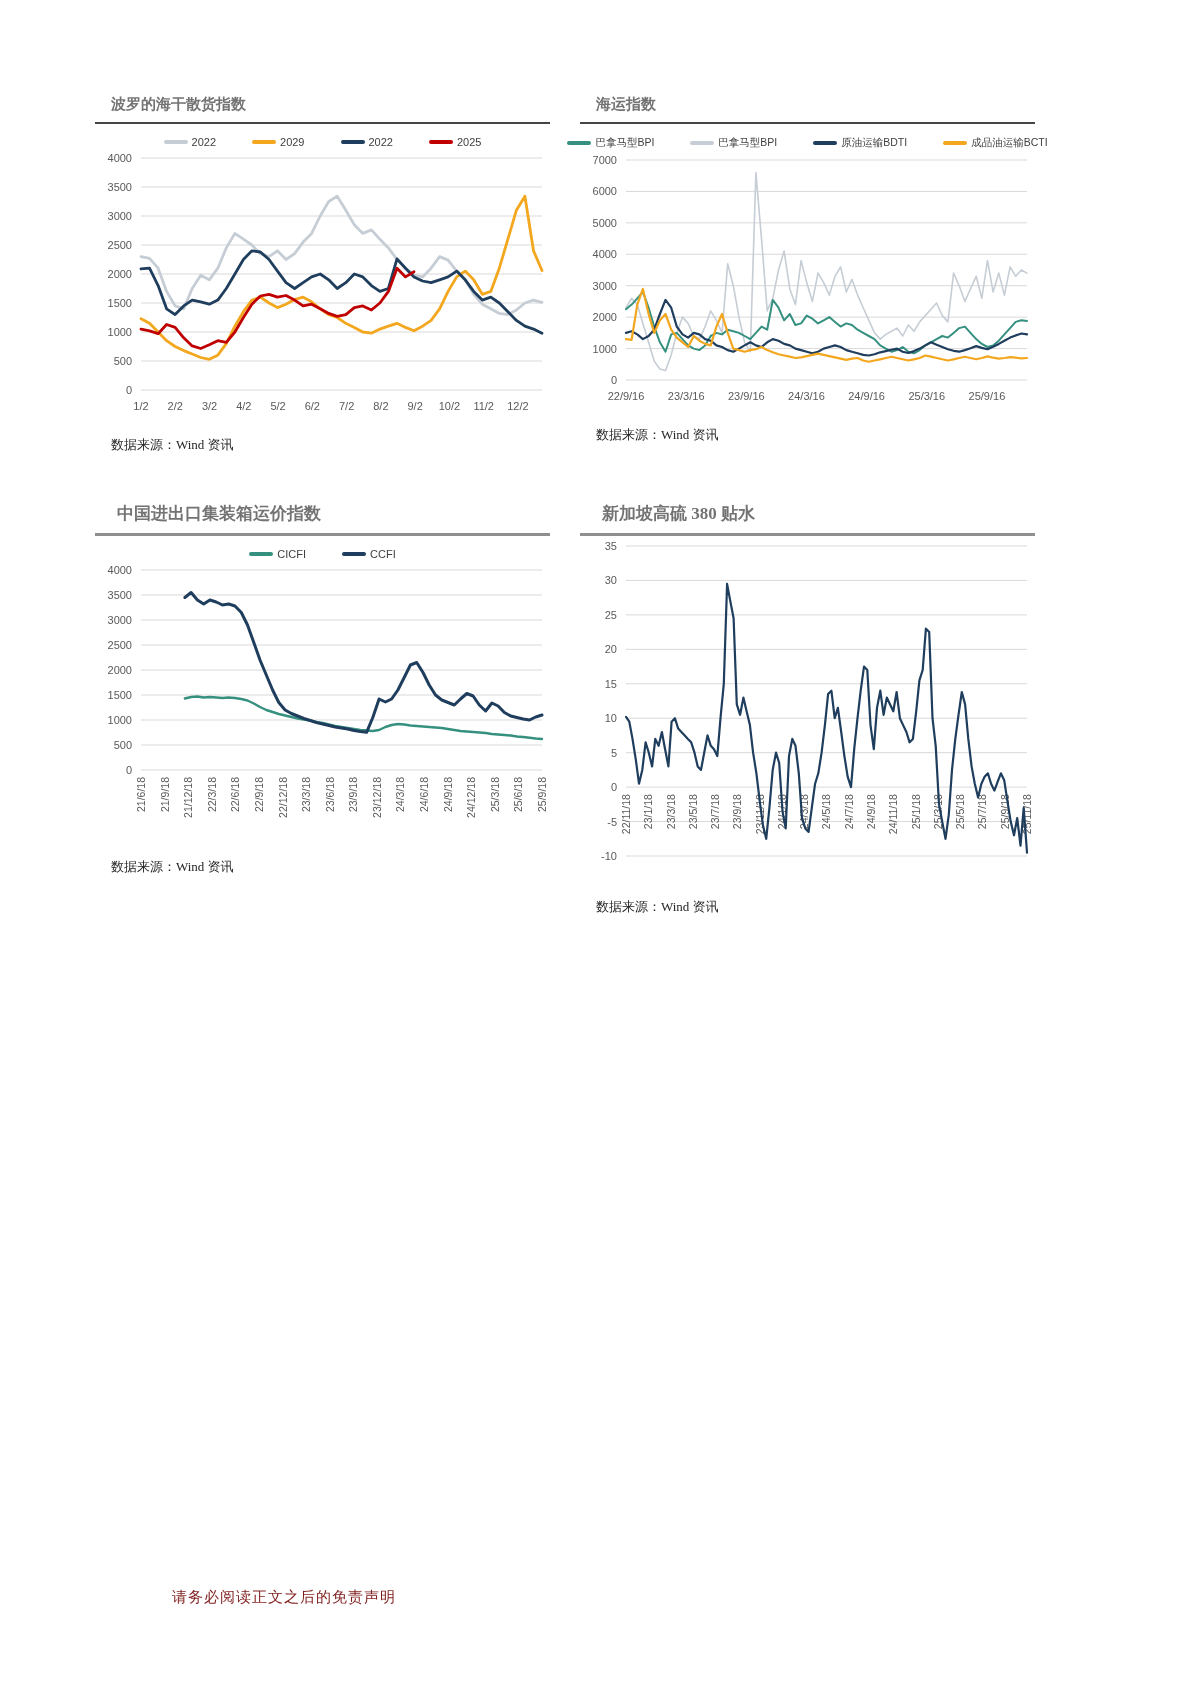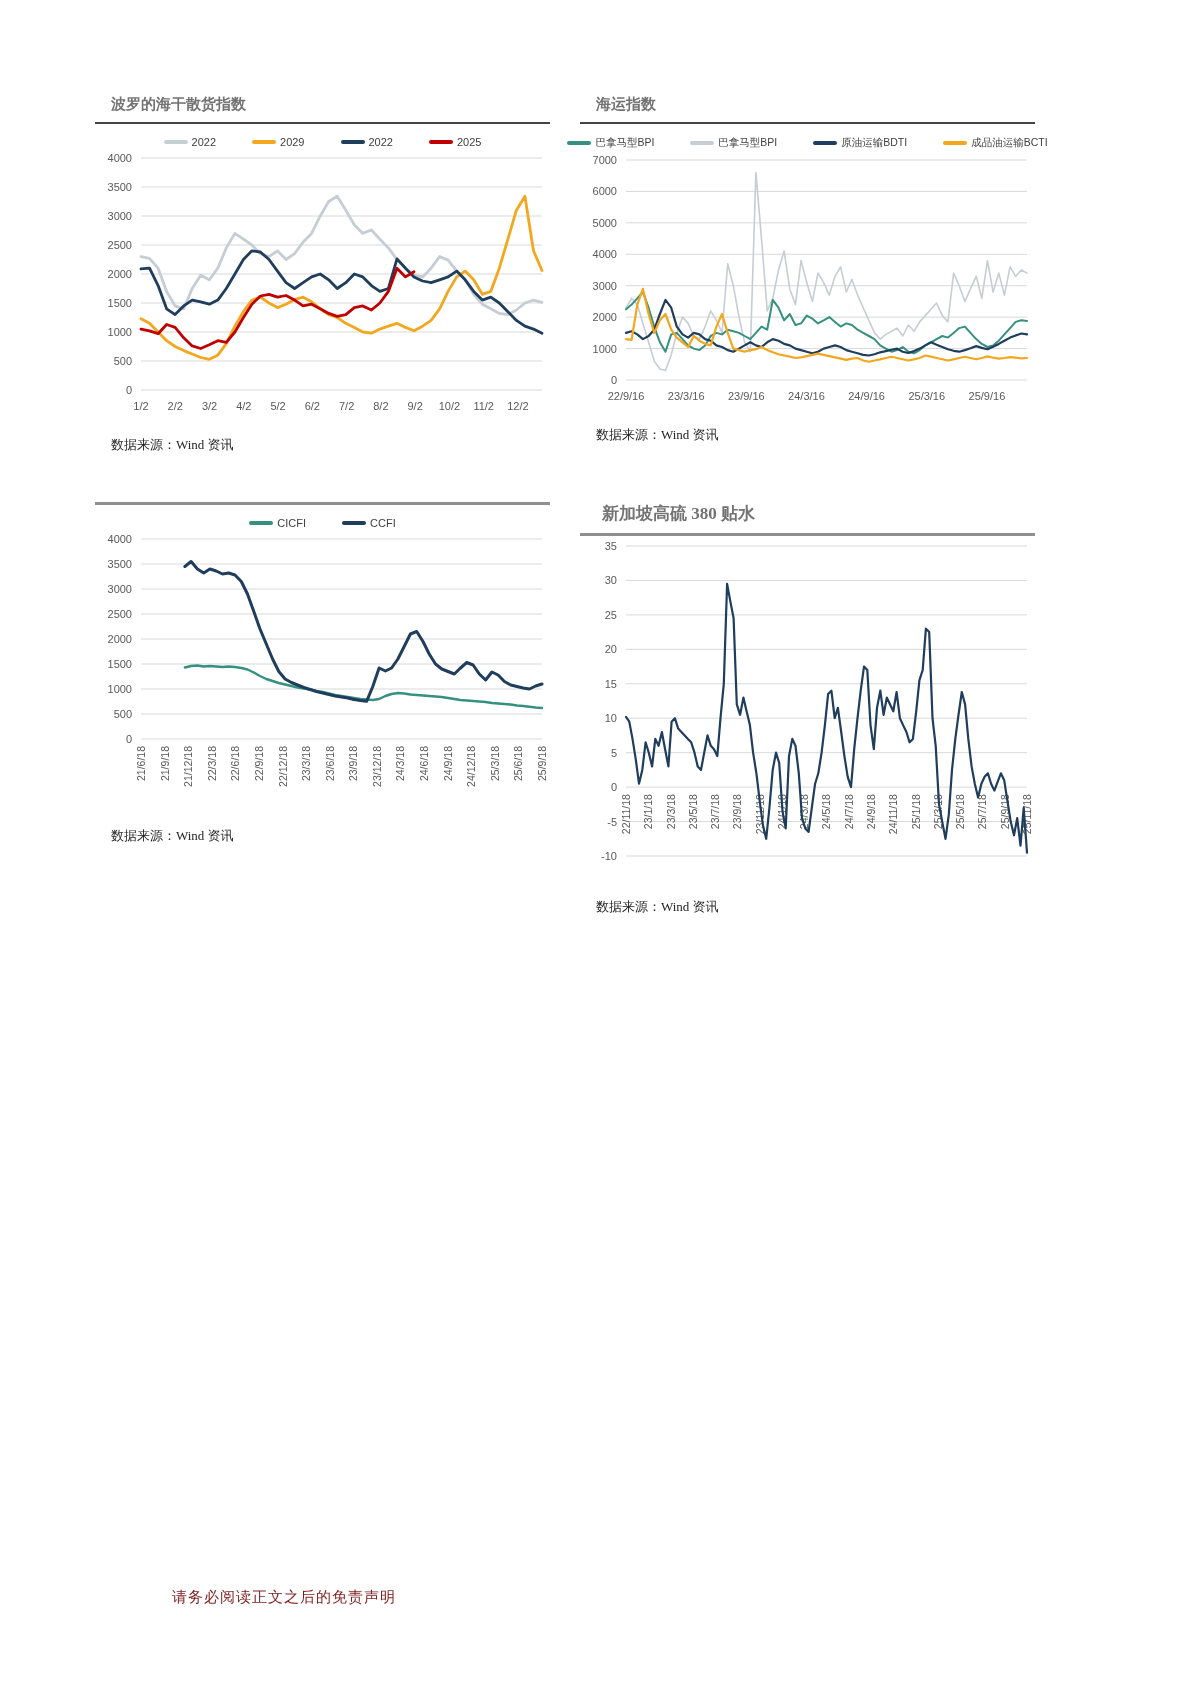--- a/index.html
+++ b/index.html
@@ -152,20 +152,21 @@
               <path d=" M46.0 157.7 L51.6 148.3 L57.3 154.6 L62.9 173.4 L68.6 192.3 L74.2 211.1 L79.9 219.0 L85.5 220.6 L91.2 204.9 L96.8 182.9 L102.5 167.1 L108.1 173.4 L113.8 186.0 L119.4 189.1 L125.1 176.6 L130.7 160.9 L136.4 170.3 L142.0 182.9 L147.7 113.7 L153.3 135.7 L159.0 167.1 L164.6 192.3 L170.3 201.7 L175.9 22.6 L181.5 88.6 L187.2 160.9 L192.8 148.3 L198.5 120.0 L204.1 101.1 L209.8 138.9 L215.4 154.6 L221.1 110.6 L226.7 132.6 L232.4 151.4 L238.0 123.1 L243.7 132.6 L249.3 145.1 L255.0 126.3 L260.6 116.9 L266.3 142.0 L271.9 129.4 L277.6 145.1 L283.2 157.7 L288.9 170.3 L294.5 182.9 L300.2 189.1 L305.8 184.4 L311.5 181.3 L317.1 178.1 L322.7 186.0 L328.4 175.0 L334.0 181.3 L339.7 171.9 L345.3 165.6 L351.0 159.3 L356.6 153.0 L362.3 165.6 L367.9 171.9 L373.6 123.1 L379.2 135.7 L384.9 151.4 L390.5 138.9 L396.2 126.3 L401.8 148.3 L407.5 110.6 L413.1 142.0 L418.8 123.1 L424.4 145.1 L430.1 116.9 L435.7 126.3 L441.4 120.0 L447.0 123.1" fill="none" stroke="#c6cdd5" stroke-width="1.6" stroke-linejoin="round" stroke-linecap="round"></path>
               <path d=" M46.0 159.3 L51.6 154.6 L57.3 148.3 L62.9 142.0 L68.6 157.7 L74.2 176.6 L79.9 192.3 L85.5 201.7 L91.2 184.4 L96.8 182.9 L102.5 189.1 L108.1 195.4 L113.8 198.6 L119.4 200.1 L125.1 195.4 L130.7 186.0 L136.4 182.9 L142.0 184.4 L147.7 179.7 L153.3 181.3 L159.0 182.9 L164.6 186.0 L170.3 189.1 L175.9 182.9 L181.5 176.6 L187.2 179.7 L192.8 149.9 L198.5 157.7 L204.1 170.3 L209.8 164.0 L215.4 175.0 L221.1 173.4 L226.7 165.6 L232.4 168.7 L238.0 173.4 L243.7 170.3 L249.3 167.1 L255.0 171.9 L260.6 176.6 L266.3 173.4 L271.9 175.0 L277.6 179.7 L283.2 182.9 L288.9 186.0 L294.5 189.1 L300.2 195.4 L305.8 198.6 L311.5 201.7 L317.1 200.1 L322.7 197.0 L328.4 201.7 L334.0 203.3 L339.7 200.1 L345.3 195.4 L351.0 192.3 L356.6 189.1 L362.3 186.0 L367.9 187.6 L373.6 182.9 L379.2 178.1 L384.9 176.6 L390.5 182.9 L396.2 189.1 L401.8 193.9 L407.5 197.0 L413.1 195.4 L418.8 190.7 L424.4 184.4 L430.1 178.1 L435.7 171.9 L441.4 170.3 L447.0 170.9" fill="none" stroke="#35907f" stroke-width="2" stroke-linejoin="round" stroke-linecap="round"></path>
               <path d=" M46.0 182.9 L51.6 181.3 L57.3 184.4 L62.9 189.1 L68.6 186.0 L74.2 179.7 L79.9 164.0 L85.5 149.9 L91.2 157.7 L96.8 176.6 L102.5 184.4 L108.1 187.6 L113.8 182.9 L119.4 184.4 L125.1 189.1 L130.7 190.7 L136.4 195.4 L142.0 197.0 L147.7 200.1 L153.3 201.7 L159.0 198.6 L164.6 195.4 L170.3 192.3 L175.9 195.4 L181.5 197.0 L187.2 192.3 L192.8 189.1 L198.5 190.7 L204.1 193.9 L209.8 195.4 L215.4 198.6 L221.1 200.1 L226.7 201.7 L232.4 203.3 L238.0 201.7 L243.7 198.6 L249.3 197.0 L255.0 195.4 L260.6 197.0 L266.3 200.1 L271.9 201.7 L277.6 203.3 L283.2 204.9 L288.9 205.5 L294.5 204.2 L300.2 202.3 L305.8 201.1 L311.5 199.8 L317.1 198.6 L322.7 201.7 L328.4 203.0 L334.0 201.1 L339.7 198.6 L345.3 195.4 L351.0 192.3 L356.6 194.8 L362.3 197.0 L367.9 199.2 L373.6 200.8 L379.2 201.7 L384.9 200.1 L390.5 198.3 L396.2 196.1 L401.8 197.9 L407.5 199.2 L413.1 196.7 L418.8 193.9 L424.4 190.7 L430.1 187.6 L435.7 185.4 L441.4 183.5 L447.0 184.4" fill="none" stroke="#1f3d5c" stroke-width="2.2" stroke-linejoin="round" stroke-linecap="round"></path>
               <path d=" M46.0 189.1 L51.6 189.8 L57.3 154.6 L62.9 138.9 L68.6 164.0 L74.2 182.9 L79.9 170.3 L85.5 164.0 L91.2 179.7 L96.8 187.6 L102.5 192.3 L108.1 197.0 L113.8 186.0 L119.4 190.7 L125.1 193.9 L130.7 195.4 L136.4 176.6 L142.0 164.0 L147.7 182.9 L153.3 198.6 L159.0 200.1 L164.6 201.7 L170.3 200.1 L175.9 199.2 L181.5 197.0 L187.2 200.1 L192.8 202.3 L198.5 204.2 L204.1 205.5 L209.8 206.7 L215.4 208.0 L221.1 207.4 L226.7 206.1 L232.4 204.9 L238.0 203.6 L243.7 204.9 L249.3 206.1 L255.0 207.4 L260.6 208.6 L266.3 209.9 L271.9 208.6 L277.6 208.0 L283.2 210.5 L288.9 211.8 L294.5 210.5 L300.2 209.3 L305.8 208.0 L311.5 206.7 L317.1 208.0 L322.7 209.3 L328.4 210.5 L334.0 209.3 L339.7 208.0 L345.3 205.5 L351.0 206.7 L356.6 208.0 L362.3 209.3 L367.9 210.5 L373.6 209.3 L379.2 208.0 L384.9 206.7 L390.5 208.0 L396.2 209.3 L401.8 208.0 L407.5 206.4 L413.1 207.7 L418.8 208.6 L424.4 208.0 L430.1 207.1 L435.7 207.7 L441.4 208.3 L447.0 208.0" fill="none" stroke="#f3a71e" stroke-width="2.2" stroke-linejoin="round" stroke-linecap="round"></path>
             </g>
           </svg></div>
       <p class="source">数据来源：Wind 资讯</p>
     </section>
 
     <section class="panel row2">
+      <h3 class="panel-title">中国进出口集装箱运价指数</h3>
       <div class="rule"></div>
       <div class="chart"><div class="legend">
             <span class="lg-item">
               <span class="lg-swatch" style="background: rgb(53, 144, 127);"></span>
               <span>CICFI</span>
             </span>
             <span class="lg-item">
               <span class="lg-swatch" style="background: rgb(31, 61, 92);"></span>
               <span>CCFI</span>
             </span>

